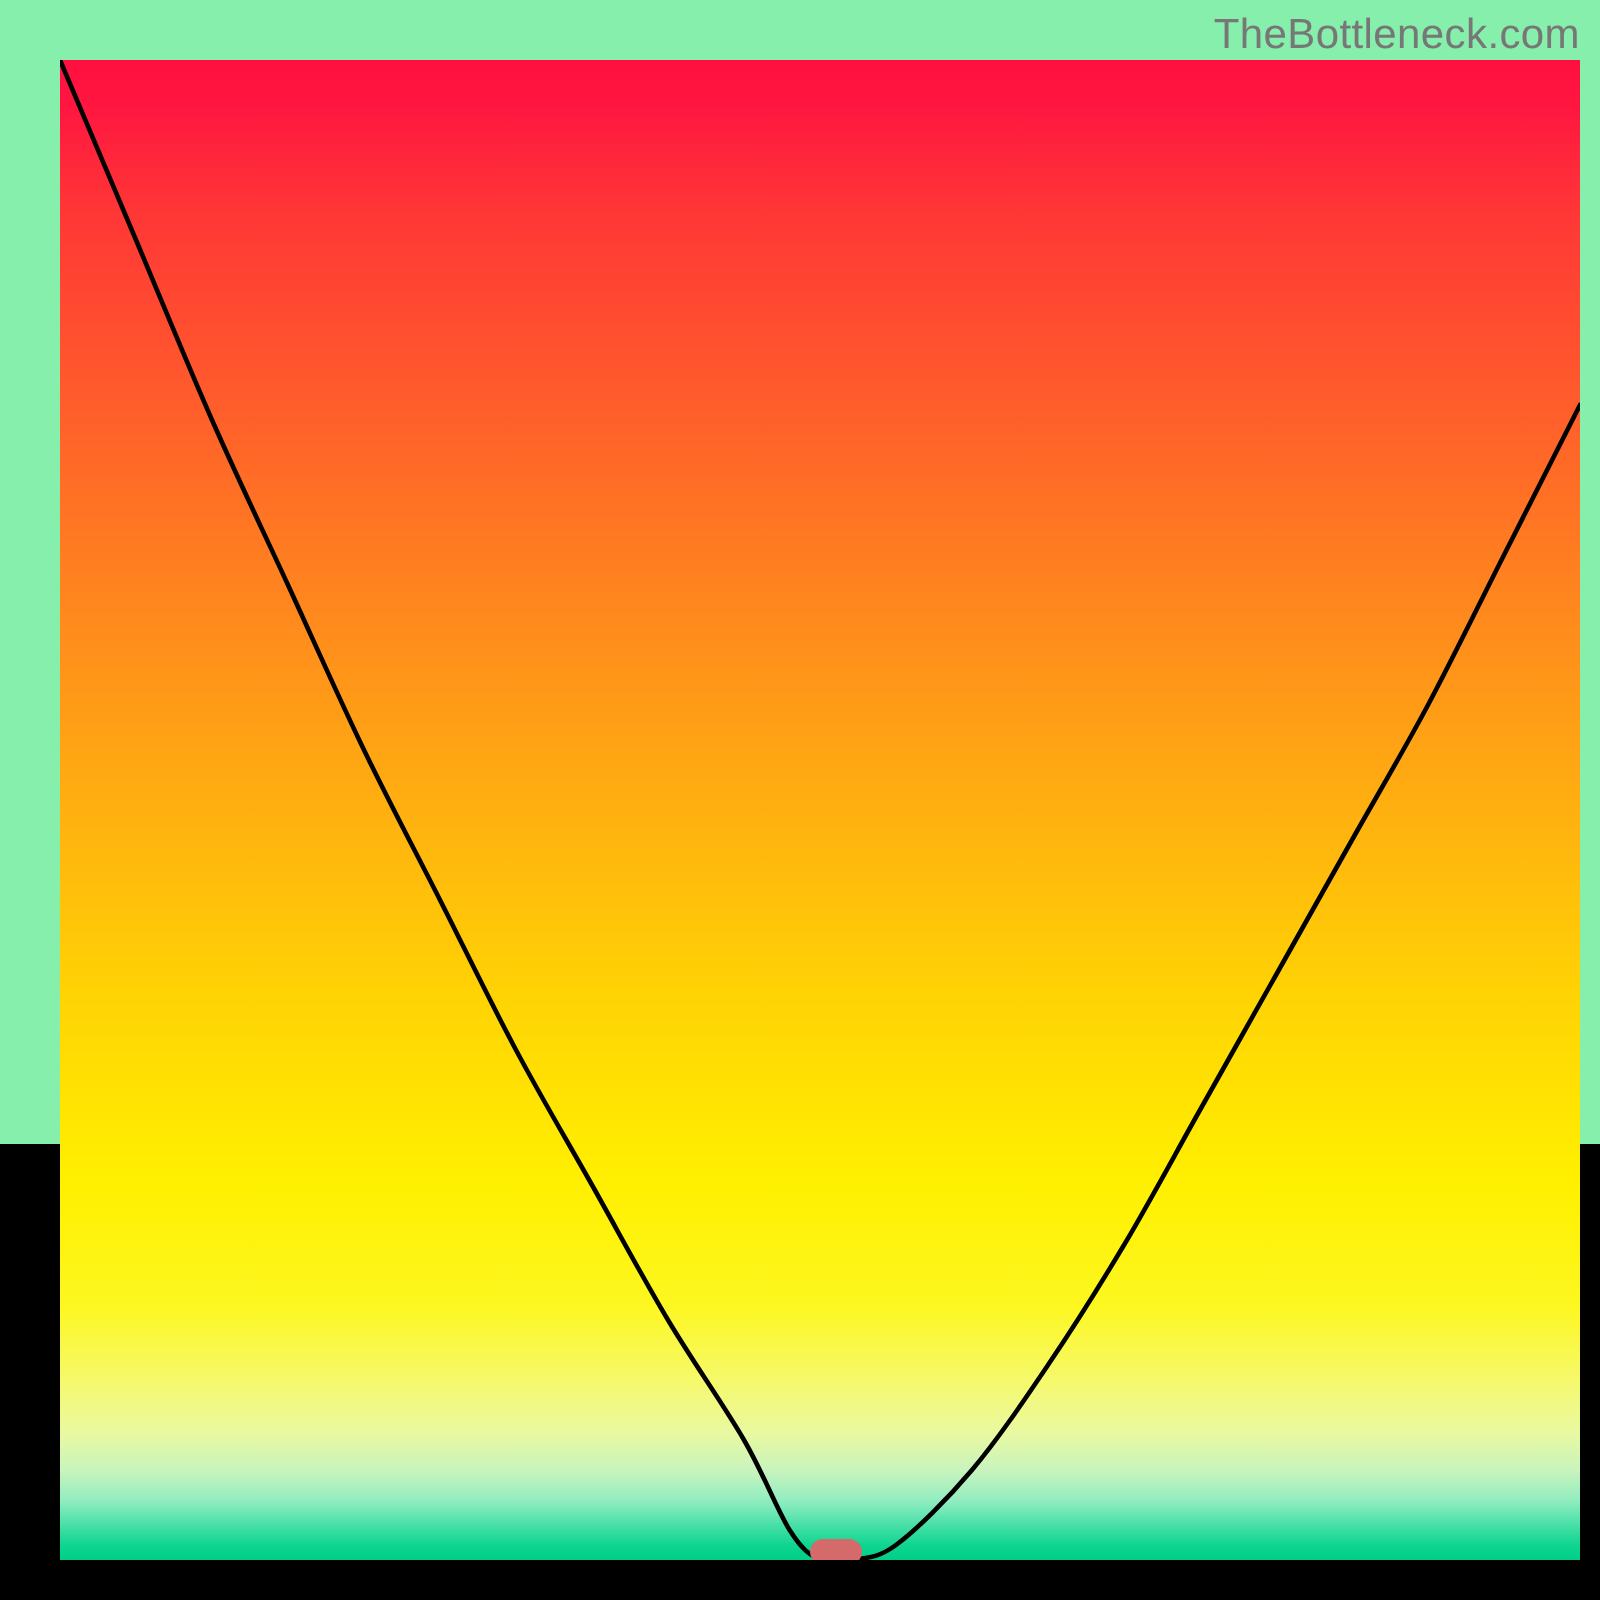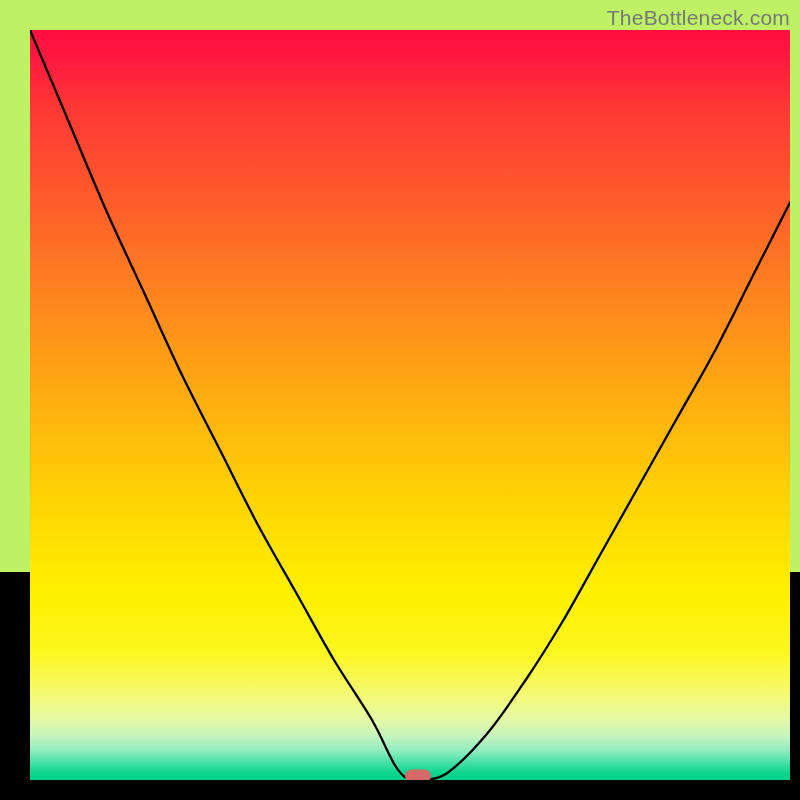--- a/index.html
+++ b/index.html
@@ -7,21 +7,21 @@
     padding: 0;
     width: 800px;
     height: 800px;
     background: #000;
     overflow: hidden;
   }
   .outer {
     position: relative;
     width: 800px;
     height: 572px;
-    background: #bef264;
+    background: #86efac;
   }
   .watermark {
     position: absolute;
     top: 6px;
     right: 10px;
     color: #777;
     font-family: Arial, Helvetica, sans-serif;
     font-size: 21px;
     letter-spacing: 0.2px;
     z-index: 5;

